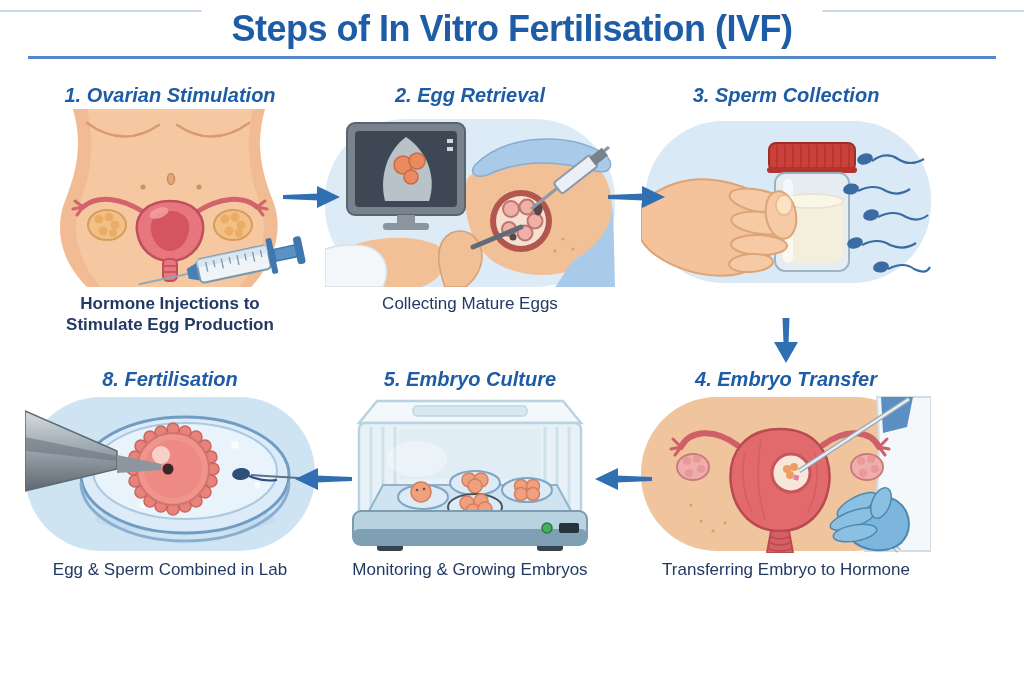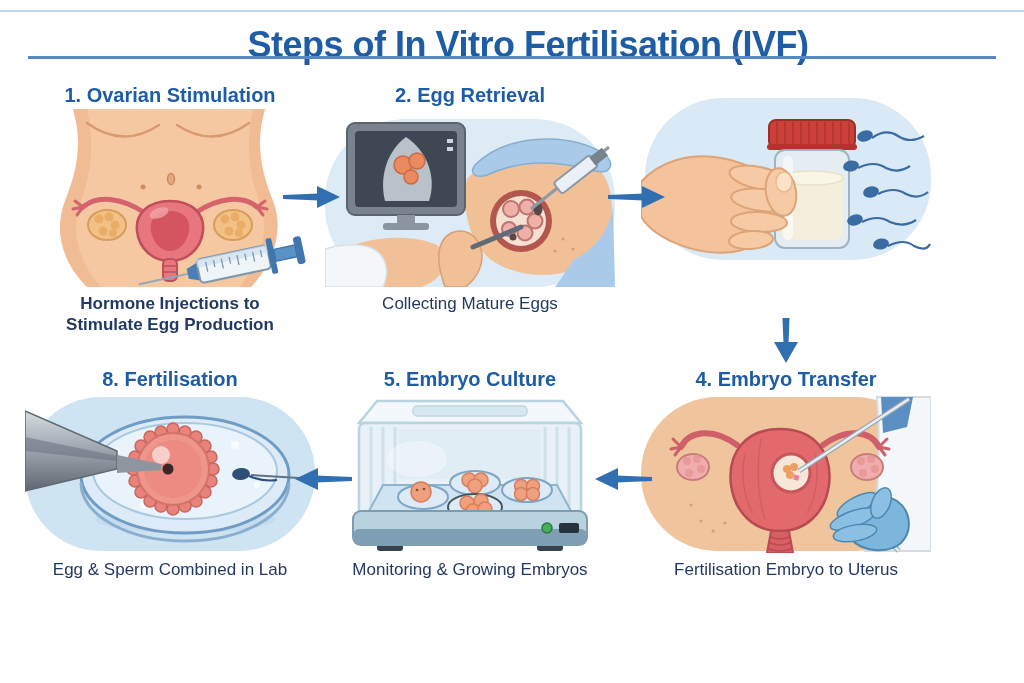--- a/index.html
+++ b/index.html
@@ -1,30 +1,30 @@
 <!DOCTYPE html>
 <html><head>
 <meta charset="utf-8">
 <style>
   html,body{margin:0;padding:0;background:#fff;}
   .page{position:relative;width:1024px;height:683px;background:#ffffff;overflow:hidden;
         font-family:"Liberation Sans",sans-serif;}
   .top-line{position:absolute;top:10px;left:0;right:0;height:2px;background:#c5d8ea;}
-  .title{position:absolute;top:8px;left:50%;transform:translateX(-50%);margin:16px;
+  .title{position:absolute;top:8px;left:50%;transform:translateX(-50%);margin:0;
          background:#ffffff;padding:0 30px;white-space:nowrap;
          font-size:36px;font-weight:bold;color:#1e5ca6;letter-spacing:-0.5px;}
   .title-rule{position:absolute;top:56px;left:28px;right:28px;height:3px;background:#5588c5;}
   .step{position:absolute;text-align:center;}
   .s1{left:20px;top:84px;width:300px;}
   .s2{left:320px;top:84px;width:300px;text-align:center;}
   .s3{left:632px;top:84px;width:308px;}
   .s4{left:20px;top:368px;width:300px;}
   .s5{left:320px;top:368px;width:300px;}
   .s6{left:632px;top:368px;width:308px;}
-  .step-heading{margin:0;font-size:20px;line-height:23px;font-weight:bold;color:#1e5ca6;}
+  .step-heading{margin:0;font-size:20px;line-height:23px;font-weight:bold;color:#1e5ca6;font-style:italic;}
   .illus{display:block;margin:2px auto 0;}
   .step-caption{margin:6px auto 0;font-size:17px;line-height:1.25;color:#223a63;max-width:270px;}
   .s1 .step-caption{max-width:215px;font-weight:bold;}
   .arrow{position:absolute;}
   .a1{left:283px;top:182px;}
   .a2{left:608px;top:182px;}
   .a3{left:770px;top:318px;}
   .a4{left:594px;top:464px;}
   .a5{left:294px;top:464px;}
 </style>
@@ -127,20 +127,21 @@
       </g>
       <path d="M0,148 C30,130 80,122 112,136 C126,150 120,170 96,178 L0,178 Z" fill="#f2c096"></path>
       <path d="M0,140 C12,136 30,134 44,138 C60,144 66,160 58,178 L0,178 Z" fill="#f4f7f9" stroke="#d8e0e6" stroke-width="1.5"></path>
       <path d="M120,178 C110,150 112,132 126,124 C140,118 152,126 156,140 C160,154 152,170 140,178 Z" fill="#f2c096" stroke="#da9f74" stroke-width="1.5"></path>
       <line x1="148" y1="138" x2="196" y2="118" stroke="#5f6b76" stroke-width="5" stroke-linecap="round"></line>
     </svg>
     <p class="step-caption">Collecting Mature Eggs</p>
   </section>
 
   <section class="step s3">
+    <h2 class="step-heading">3. Sperm Collection</h2>
     <svg class="illus" width="290" height="178" viewBox="0 0 290 178">
       <rect x="4" y="12" width="286" height="162" rx="78" fill="#d9e9f5"></rect>
       <path d="M0,96 C18,76 48,66 80,72 C110,77 132,92 136,114 C140,140 122,162 92,166 C50,171 8,148 0,130 Z" fill="#f4c29b" stroke="#dca477" stroke-width="2"></path>
       <g>
         <rect x="128" y="34" width="86" height="28" rx="7" fill="#cb4038" stroke="#9e2d28" stroke-width="2"></rect>
         <path d="M136,36 v24 M144,36 v24 M152,36 v24 M160,36 v24 M168,36 v24 M176,36 v24 M184,36 v24 M192,36 v24 M200,36 v24 M208,36 v24" stroke="#9e2d28" stroke-width="2" opacity="0.45"></path>
         <rect x="126" y="58" width="90" height="6" rx="3" fill="#b5332e"></rect>
         <rect x="134" y="64" width="74" height="98" rx="10" fill="#e6eef3" opacity="0.95" stroke="#9cb2c0" stroke-width="2"></rect>
         <path d="M140,92 h62 v54 a8,8 0 0 1 -8,8 h-46 a8,8 0 0 1 -8,-8 Z" fill="#f3efdc"></path>
         <ellipse cx="171" cy="92" rx="31" ry="7" fill="#f9f6e8" stroke="#e8e2c8" stroke-width="1.5"></ellipse>
@@ -317,21 +318,21 @@
         <line x1="258" y1="158" x2="206" y2="112" stroke="#e8eef2" stroke-width="2.5"></line>
       </g>
       <g>
         <path d="M206,116 C216,102 240,98 256,108 C270,118 272,138 260,150 C246,162 220,158 210,146 C202,136 200,126 206,116 Z" fill="#7db6dc" stroke="#4d88b2" stroke-width="2"></path>
         <ellipse cx="216" cy="112" rx="22" ry="8" fill="#8cc0e2" stroke="#4d88b2" stroke-width="1.5" transform="rotate(-28 216 112)"></ellipse>
         <ellipse cx="212" cy="126" rx="24" ry="8" fill="#8cc0e2" stroke="#4d88b2" stroke-width="1.5" transform="rotate(-20 212 126)"></ellipse>
         <ellipse cx="214" cy="140" rx="22" ry="8" fill="#8cc0e2" stroke="#4d88b2" stroke-width="1.5" transform="rotate(-10 214 140)"></ellipse>
         <ellipse cx="240" cy="110" rx="9" ry="16" fill="#8cc0e2" stroke="#4d88b2" stroke-width="1.5" transform="rotate(22 240 110)"></ellipse>
       </g>
     </svg>
-    <p class="step-caption">Fertilisation Embryo to Uterus</p>
+    <p class="step-caption">Transferring Embryo to Hormone</p>
   </section>
 
   <div class="arrow a1">
     <svg width="58" height="30" viewBox="0 0 58 30">
       <polygon points="0,13 36,11.5 36,18.5 0,17" fill="#2f6fb2"></polygon>
       <polygon points="34,4 57,15 34,26" fill="#2f6fb2"></polygon>
     </svg>
   </div>
   <div class="arrow a2">
     <svg width="58" height="30" viewBox="0 0 58 30">

